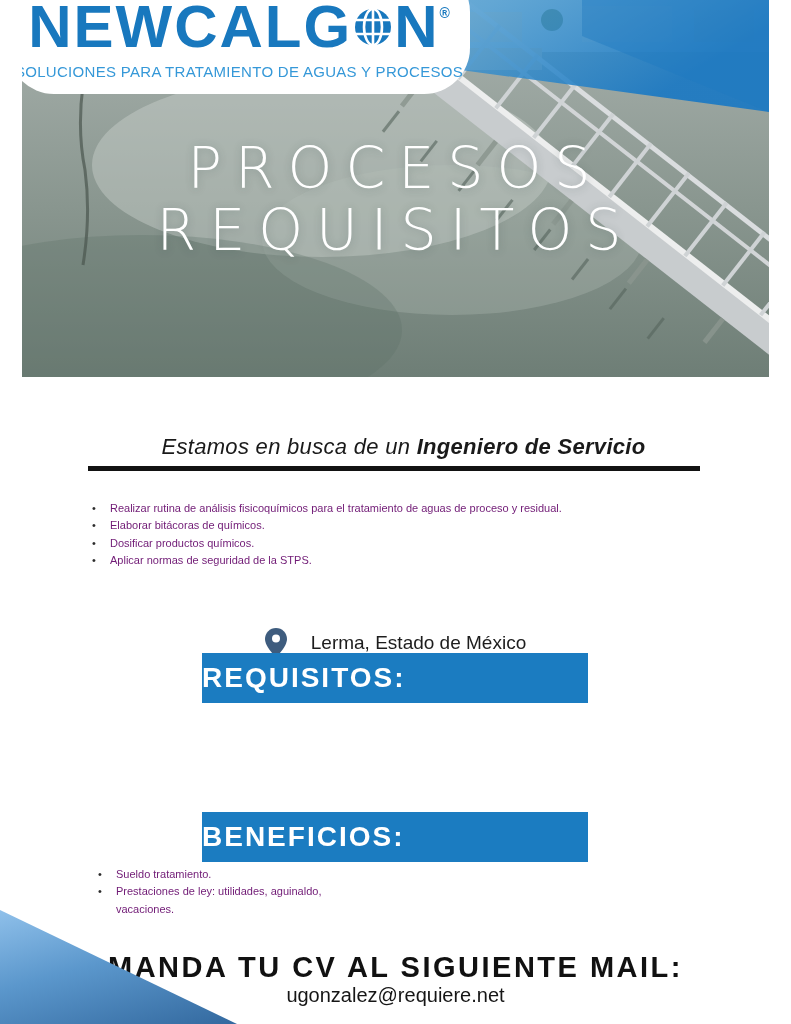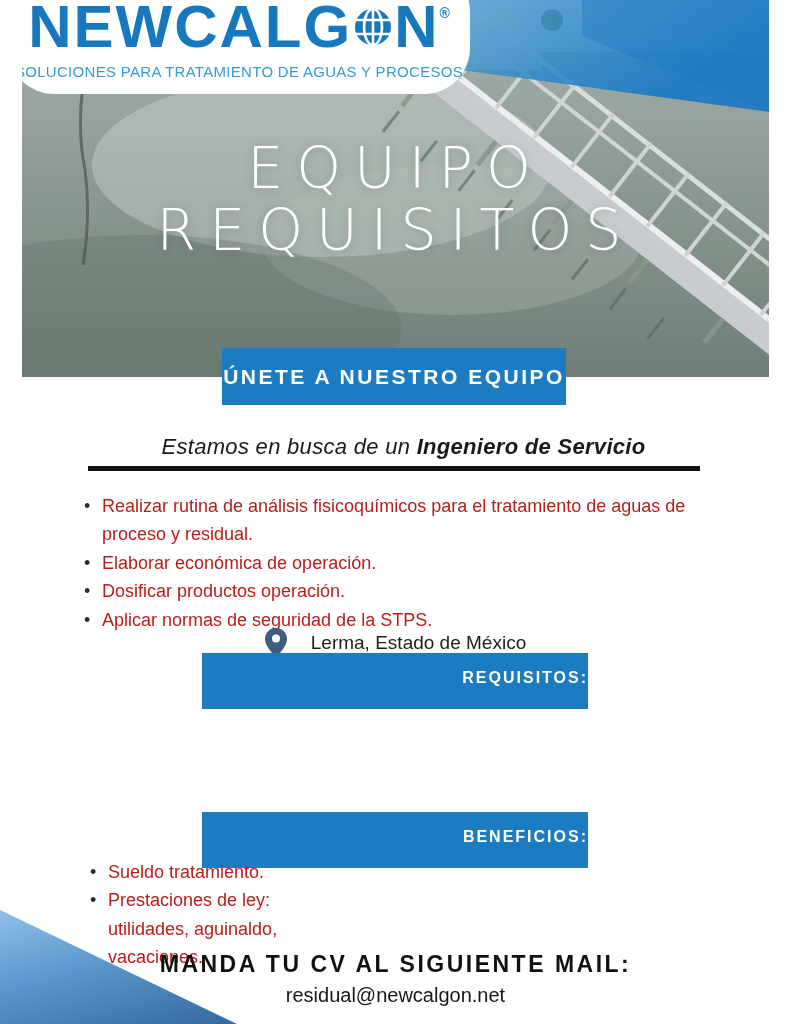--- a/index.html
+++ b/index.html
@@ -39,41 +39,41 @@
     background:#1b7cc1;color:#ffffff;text-align:center;line-height:57px;
     font-size:21px;font-weight:bold;letter-spacing:2.5px;cursor:pointer;
   }
   
   .position-heading{
     position:absolute;left:0;top:426px;width:100%;margin:8px;text-align:center;
     font-style:italic;font-weight:normal;font-size:22px;color:#1a1a1a;letter-spacing:.3px;
   }
   .position-heading .role{font-weight:bold;}
   .rule{position:absolute;left:88px;top:466px;width:612px;height:5px;background:#121212;}
-  ul.bullets{list-style:none;margin:0;padding:0;font-size:18px;line-height:1.58;color:#b91c1c;}
+  ul.bullets{list-style:none;margin:8px;padding:0;font-size:11px;line-height:1.58;color:#701a75;}
   ul.bullets li{position:relative;padding-left:20px;}
   ul.bullets li::before{content:"•";position:absolute;left:2px;top:0;color:#2b2b2b;}
   .tasks{position:absolute;left:82px;top:492px;width:610px;}
   .location-row{
     position:absolute;left:0;top:628px;width:100%;display:flex;
     justify-content:center;align-items:center;gap:24px;font-size:19px;color:#1d1d1d;
   }
   .bar{
-    position:absolute;left:202px;width:386px;height:56px;background:#1b7cc1;
-    color:#ffffff;text-align:right;line-height:50px;font-size:16px;
+    position:absolute;left:202px;width:386px;height:50px;background:#1b7cc1;
+    color:#ffffff;text-align:left;line-height:50px;font-size:28px;
     font-weight:bold;letter-spacing:2px;
   }
   .bar-requisitos{top:653px;}
   .bar-beneficios{top:812px;}
   .req-list{position:absolute;left:82px;top:716px;width:606px;}
   .benefits-left{position:absolute;left:88px;top:858px;width:262px;font-size:16px;}
   .benefits-right{position:absolute;left:405px;top:858px;width:308px;font-size:16px;}
   .mail-cta{
     position:absolute;left:0;top:951px;width:100%;text-align:center;
-    font-size:23px;font-weight:bold;letter-spacing:2.5px;color:#111;
+    font-size:29px;font-weight:bold;letter-spacing:2.5px;color:#111;
   }
   .email{
     position:absolute;left:0;top:984px;width:100%;text-align:center;
     font-size:20px;color:#161616;
   }
   .corner-triangle{
     position:absolute;left:0;bottom:0;width:237px;height:114px;
     background:linear-gradient(165deg,#8fc0ea 0%,#5b97cc 45%,#33699f 100%);
     clip-path:polygon(0 0,100% 100%,0 100%);
   }
@@ -172,50 +172,49 @@
             <ellipse cx="20" cy="20" rx="9" ry="18"></ellipse>
           </g>
         </svg>
         <span class="wm-text">N</span>
         <sup>®</sup>
       </div>
       <div class="tagline">SOLUCIONES PARA TRATAMIENTO DE AGUAS Y PROCESOS</div>
     </div>
 
     <div class="headline">
-      <div>EQUIPO</div>
+      <div>PROCESOS</div>
       <div>REQUISITOS</div>
     </div>
   </div>
 
-  <div class="cta-button">ÚNETE A NUESTRO EQUIPO</div>
 
   <h2 class="position-heading"><span>Estamos en busca de un </span><span class="role">Ingeniero de Servicio</span></h2>
   <div class="rule"></div>
 
   <ul class="bullets tasks">
     <li><span>Realizar rutina de análisis fisicoquímicos para el tratamiento de aguas de proceso y residual.</span></li>
-    <li><span>Elaborar económica de operación.</span></li>
-    <li><span>Dosificar productos operación.</span></li>
+    <li><span>Elaborar bitácoras de químicos.</span></li>
+    <li><span>Dosificar productos químicos.</span></li>
     <li><span>Aplicar normas de seguridad de la STPS.</span></li>
   </ul>
 
   <div class="location-row">
     <svg width="22" height="29" viewBox="0 0 22 29">
       <path d="M11,0 C4.9,0 0,4.9 0,11 c0,8 11,18 11,18 s11,-10 11,-18 C22,4.9 17.1,0 11,0 z" fill="#3e5c7e"></path>
       <circle cx="11" cy="10.5" r="4" fill="#ffffff"></circle>
     </svg>
     <span>Lerma, Estado de México</span>
   </div>
 
   <div class="bar bar-requisitos">REQUISITOS:</div>
 
   <div class="bar bar-beneficios">BENEFICIOS:</div>
   <ul class="bullets benefits-left">
     <li><span>Sueldo tratamiento.</span></li>
     <li><span>Prestaciones de ley: utilidades, aguinaldo, vacaciones.</span></li>
   </ul>
 
   <div class="mail-cta">MANDA TU CV AL SIGUIENTE MAIL:</div>
-  <div class="email">residual@newcalgon.net</div>
+  <div class="email">ugonzalez@requiere.net</div>
 
   <div class="corner-triangle"></div>
 </div>
 
 </body></html>

